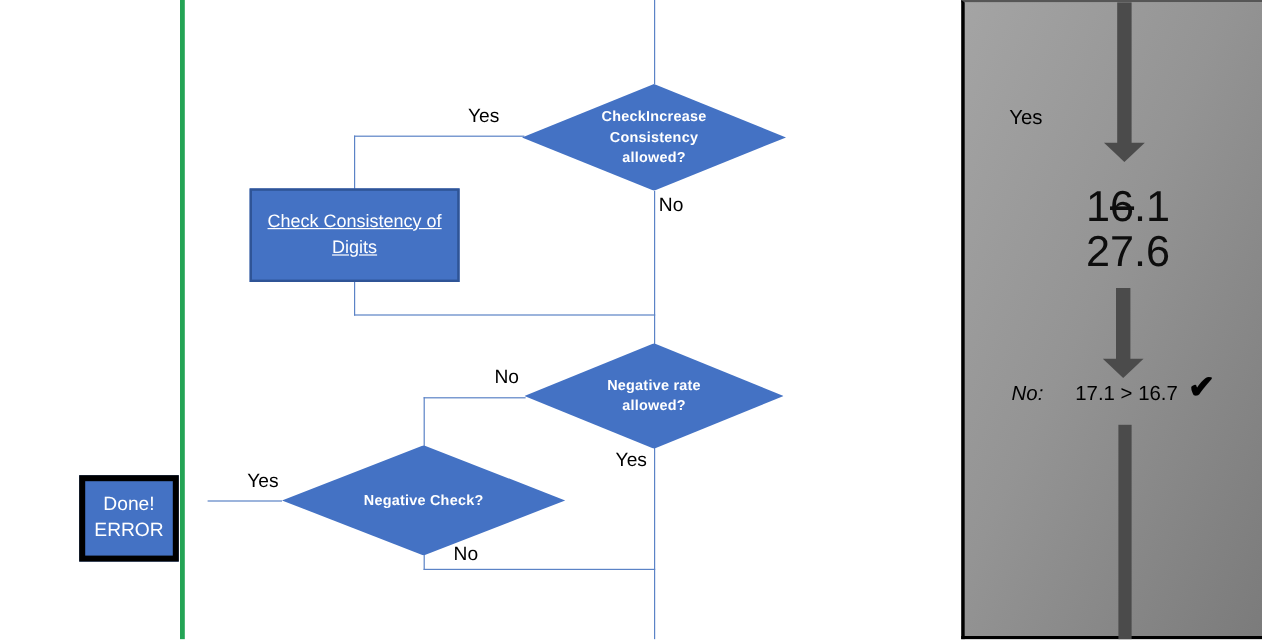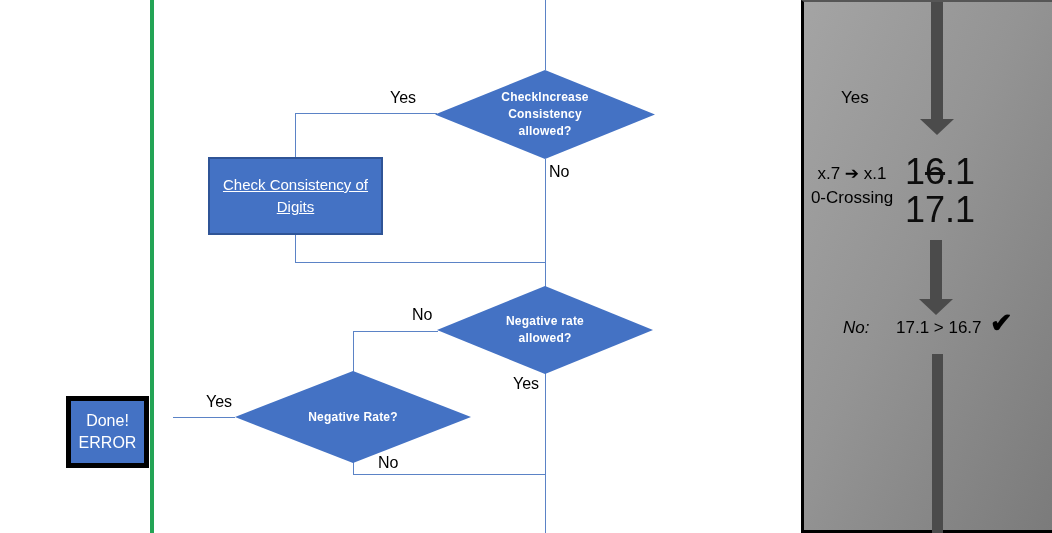--- a/index.html
+++ b/index.html
@@ -119,21 +119,21 @@
 
   <div class="process" style="left:208px; top:157px; width:175px; height:78px;">
     <div style="width:150px;text-decoration:underline;">Check Consistency of Digits</div>
   </div>
 
   <div class="diamond" style="left:437px; top:286px; width:216px; height:88px;">
     <div class="d-label" style="width:95px;">Negative rate allowed?</div>
   </div>
 
   <div class="diamond" style="left:235px; top:371px; width:236px; height:92px;">
-    <div class="d-label" style="width:130px;">Negative Rate?</div>
+    <div class="d-label" style="width:130px;">Negative Check?</div>
   </div>
 
   <div class="terminator" style="left:66px; top:396px; width:83px; height:72px;text-align:right;">
     <span>Done!</span>
     <span>ERROR</span>
   </div>
 
   <div class="branch-label" style="left:390px; top:89px;">Yes</div>
   <div class="branch-label" style="left:549px; top:163px;">No</div>
   <div class="branch-label" style="left:412px; top:306px;">No</div>
@@ -141,27 +141,23 @@
   <div class="branch-label" style="left:206px; top:393px;">Yes</div>
   <div class="branch-label" style="left:378px; top:454px;">No</div>
 
   <div class="side-panel">
 
     <div class="arrow-shaft" style="left:127px; top:0; width:12px; height:118px;"></div>
     <div class="arrow-head" style="left:116px; top:117px;"></div>
 
     <div class="panel-text" style="left:37px; top:86px;">Yes</div>
 
-    <div class="panel-text" style="left:2px; top:160px; width:92px; text-align:center; line-height:24px;">
-      <div>x.7 ➔ x.1</div>
-      <div>0-Crossing</div>
-    </div>
 
     <div class="big-num" style="left:101px; top:151px;"><span>1</span><span class="struck">6</span><span>.1</span></div>
-    <div class="big-num" style="left:101px; top:189px;">17.1</div>
+    <div class="big-num" style="left:101px; top:189px;">27.6</div>
 
     <div class="arrow-shaft" style="left:126px; top:238px; width:12px; height:60px;"></div>
     <div class="arrow-head" style="left:115px; top:297px;"></div>
 
     <div class="panel-text" style="left:39px; top:316px;font-style:italic;">No:</div>
     <div class="panel-text" style="left:92px; top:316px;">17.1 &gt; 16.7</div>
     <div class="panel-text check-glyph" style="left:186px; top:308px;">✔</div>
 
     <div class="arrow-shaft" style="left:128px; top:352px; width:11px; height:179px;"></div>
   </div>

